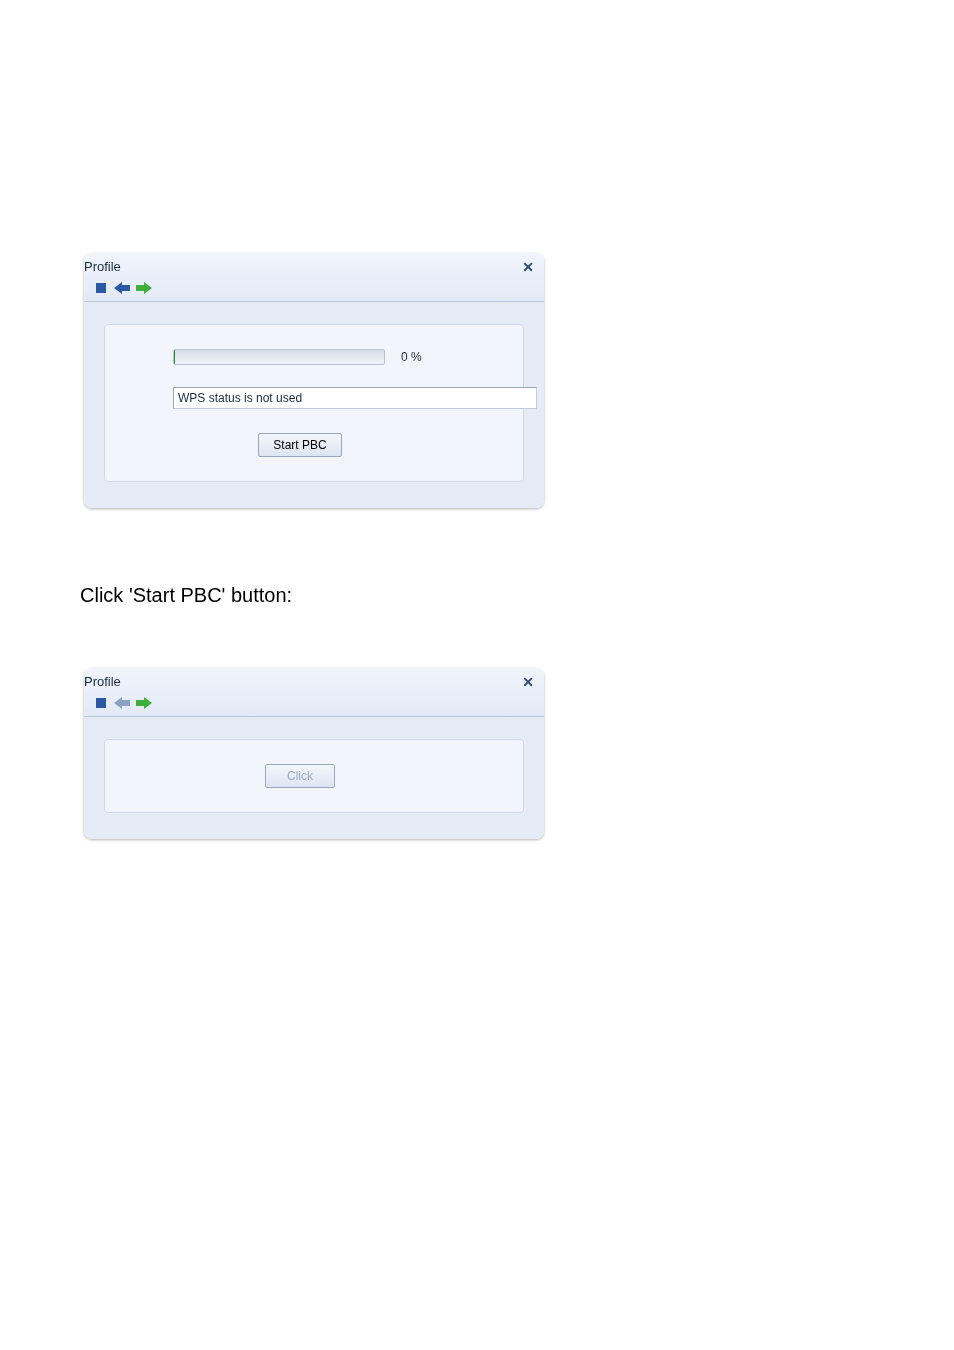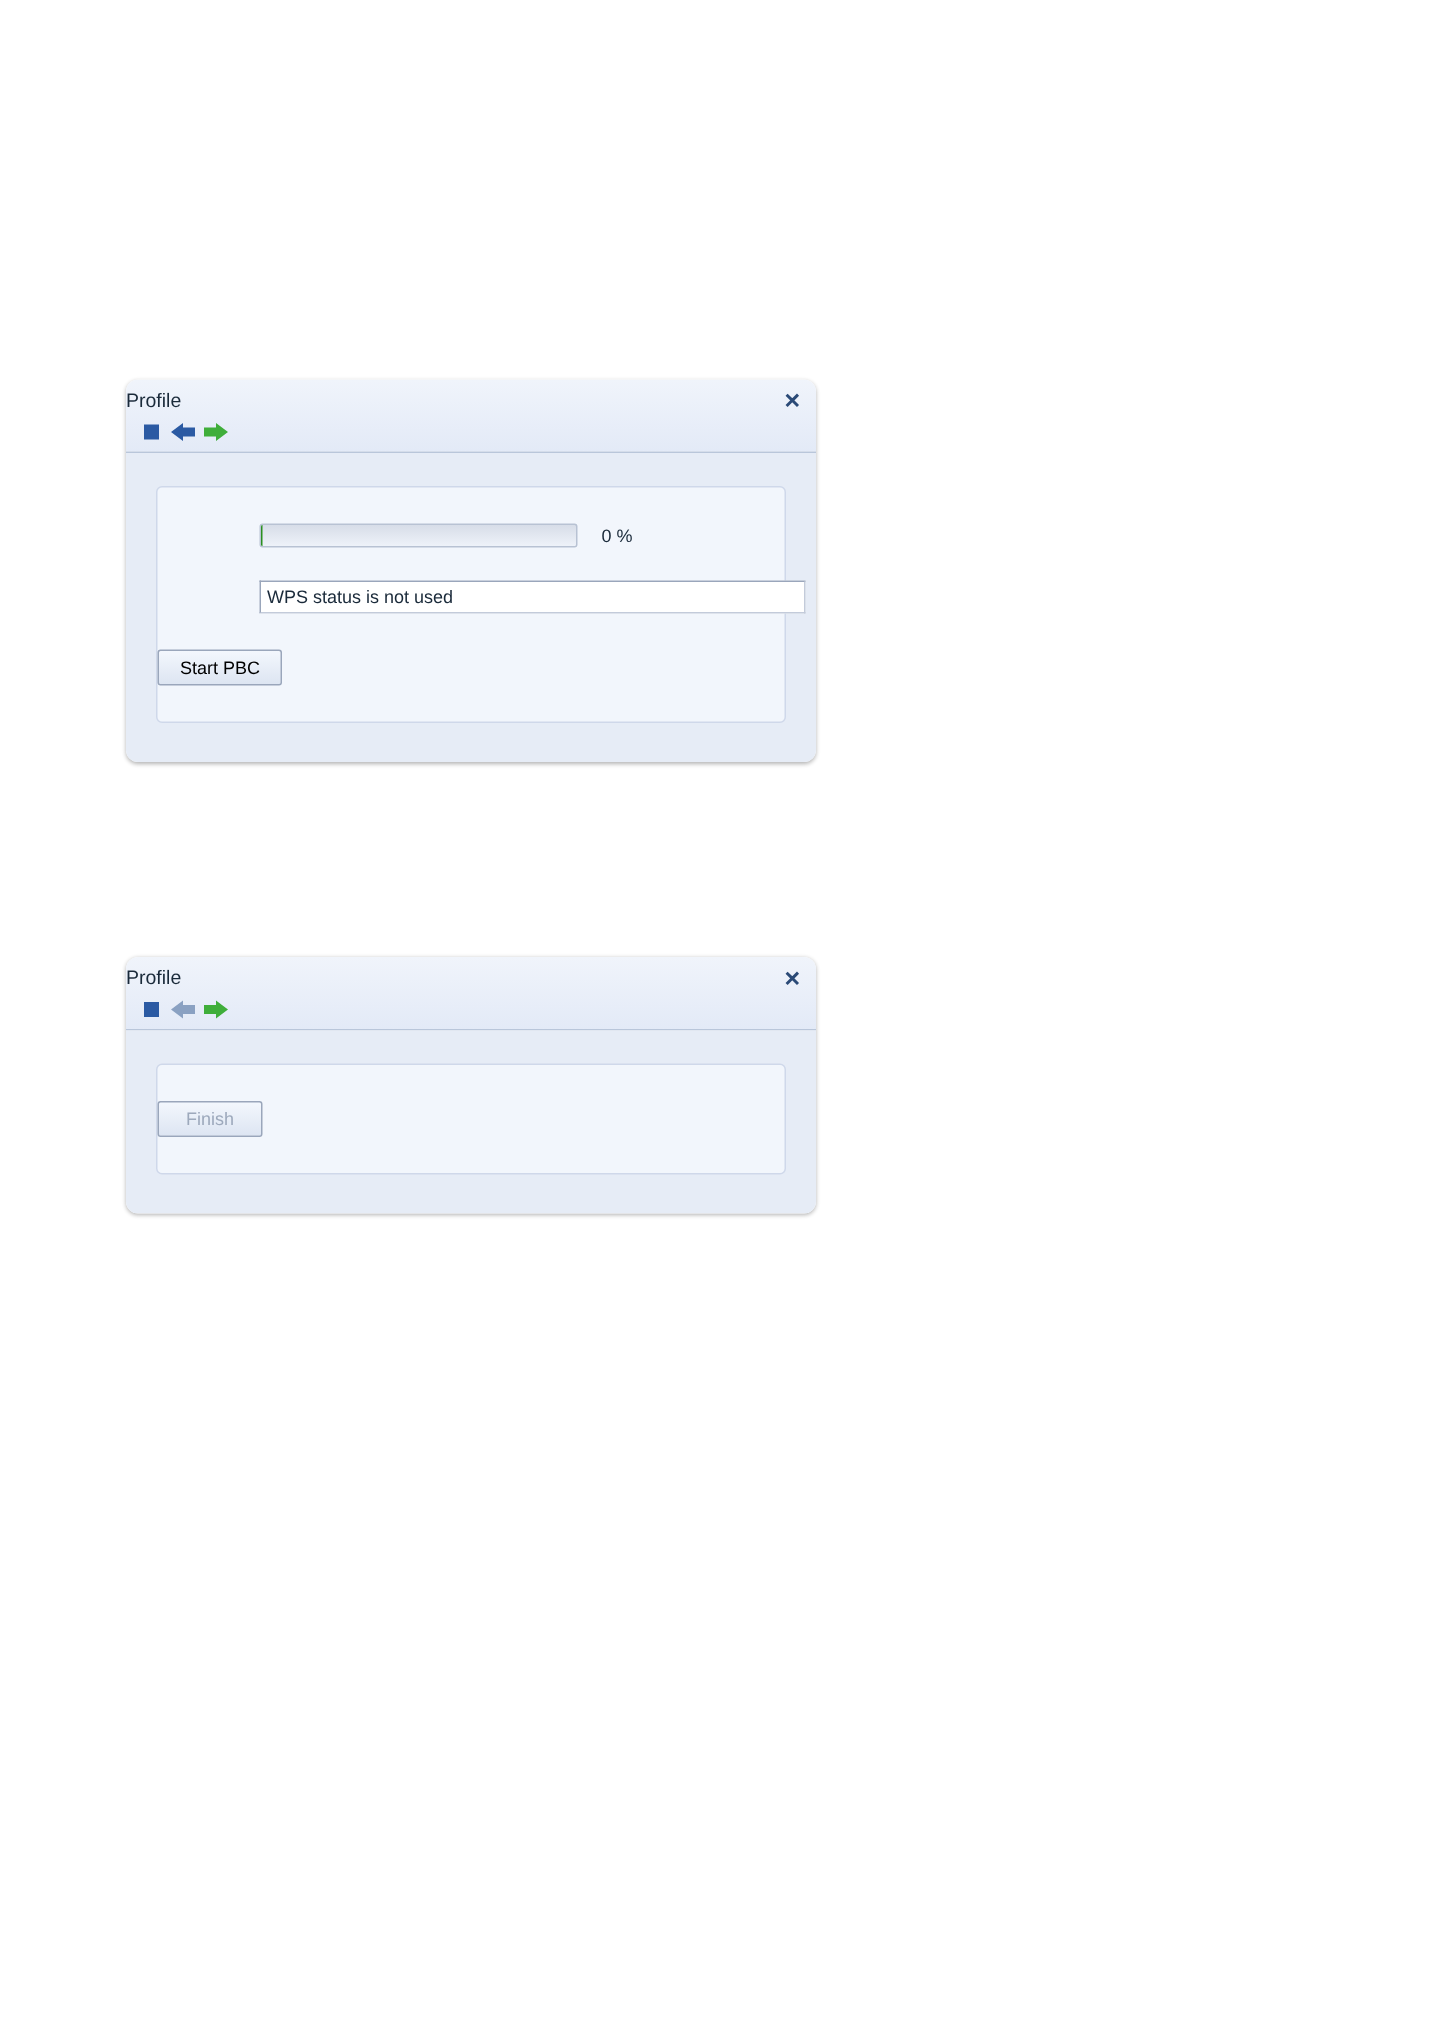--- a/index.html
+++ b/index.html
@@ -114,20 +114,21 @@
     border: 1px solid #9aa6bb;
     border-right-color: #c3cbda;
     border-bottom-color: #c3cbda;
     padding: 3px 4px;
     font-size: 12px;
     display: block;
     margin-bottom: 24px;
   }
   .btn-row {
     display: flex;
+    justify-content: center;
     margin-left: -68px; 
   }
   .win-button {
     background: linear-gradient(#f3f7fd, #dde5f2);
     border: 1px solid #9aa6bb;
     border-radius: 2px;
     padding: 4px 14px;
     font-size: 12px;
     cursor: pointer;
     min-width: 70px;
@@ -185,20 +186,21 @@
         <div class="status-input">WPS status is not used</div>
         <div class="btn-row">
           <button class="win-button">Start PBC</button>
         </div>
       </div>
     </div>
   </div>
 
   <div class="spacer-lg"></div>
 
+  <div class="line">Click 'Start PBC' button:</div>
 
   <div class="spacer-xl"></div>
 
   <div class="profile-window">
     <div class="titlebar">
       <div class="title">Profile</div>
       <div class="icons">
         <span class="ico">
           <svg width="14" height="14" viewBox="0 0 14 14">
             <rect x="2" y="2" width="10" height="10" fill="#2b5aa3"></rect>
@@ -213,21 +215,21 @@
           <svg width="16" height="14" viewBox="0 0 16 14">
             <polygon points="16,7 8,1 8,4 0,4 0,10 8,10 8,13" fill="#3fae3a"></polygon>
           </svg>
         </span>
       </div>
       <div class="close">✕</div>
     </div>
     <div class="body-panel">
       <div class="inner-panel">
         <div class="btn-row">
-          <button class="win-button disabled">Finish</button>
+          <button class="win-button disabled">Click</button>
         </div>
       </div>
     </div>
   </div>
 
   <div class="spacer-after2"></div>
 
 
 </div>
 

